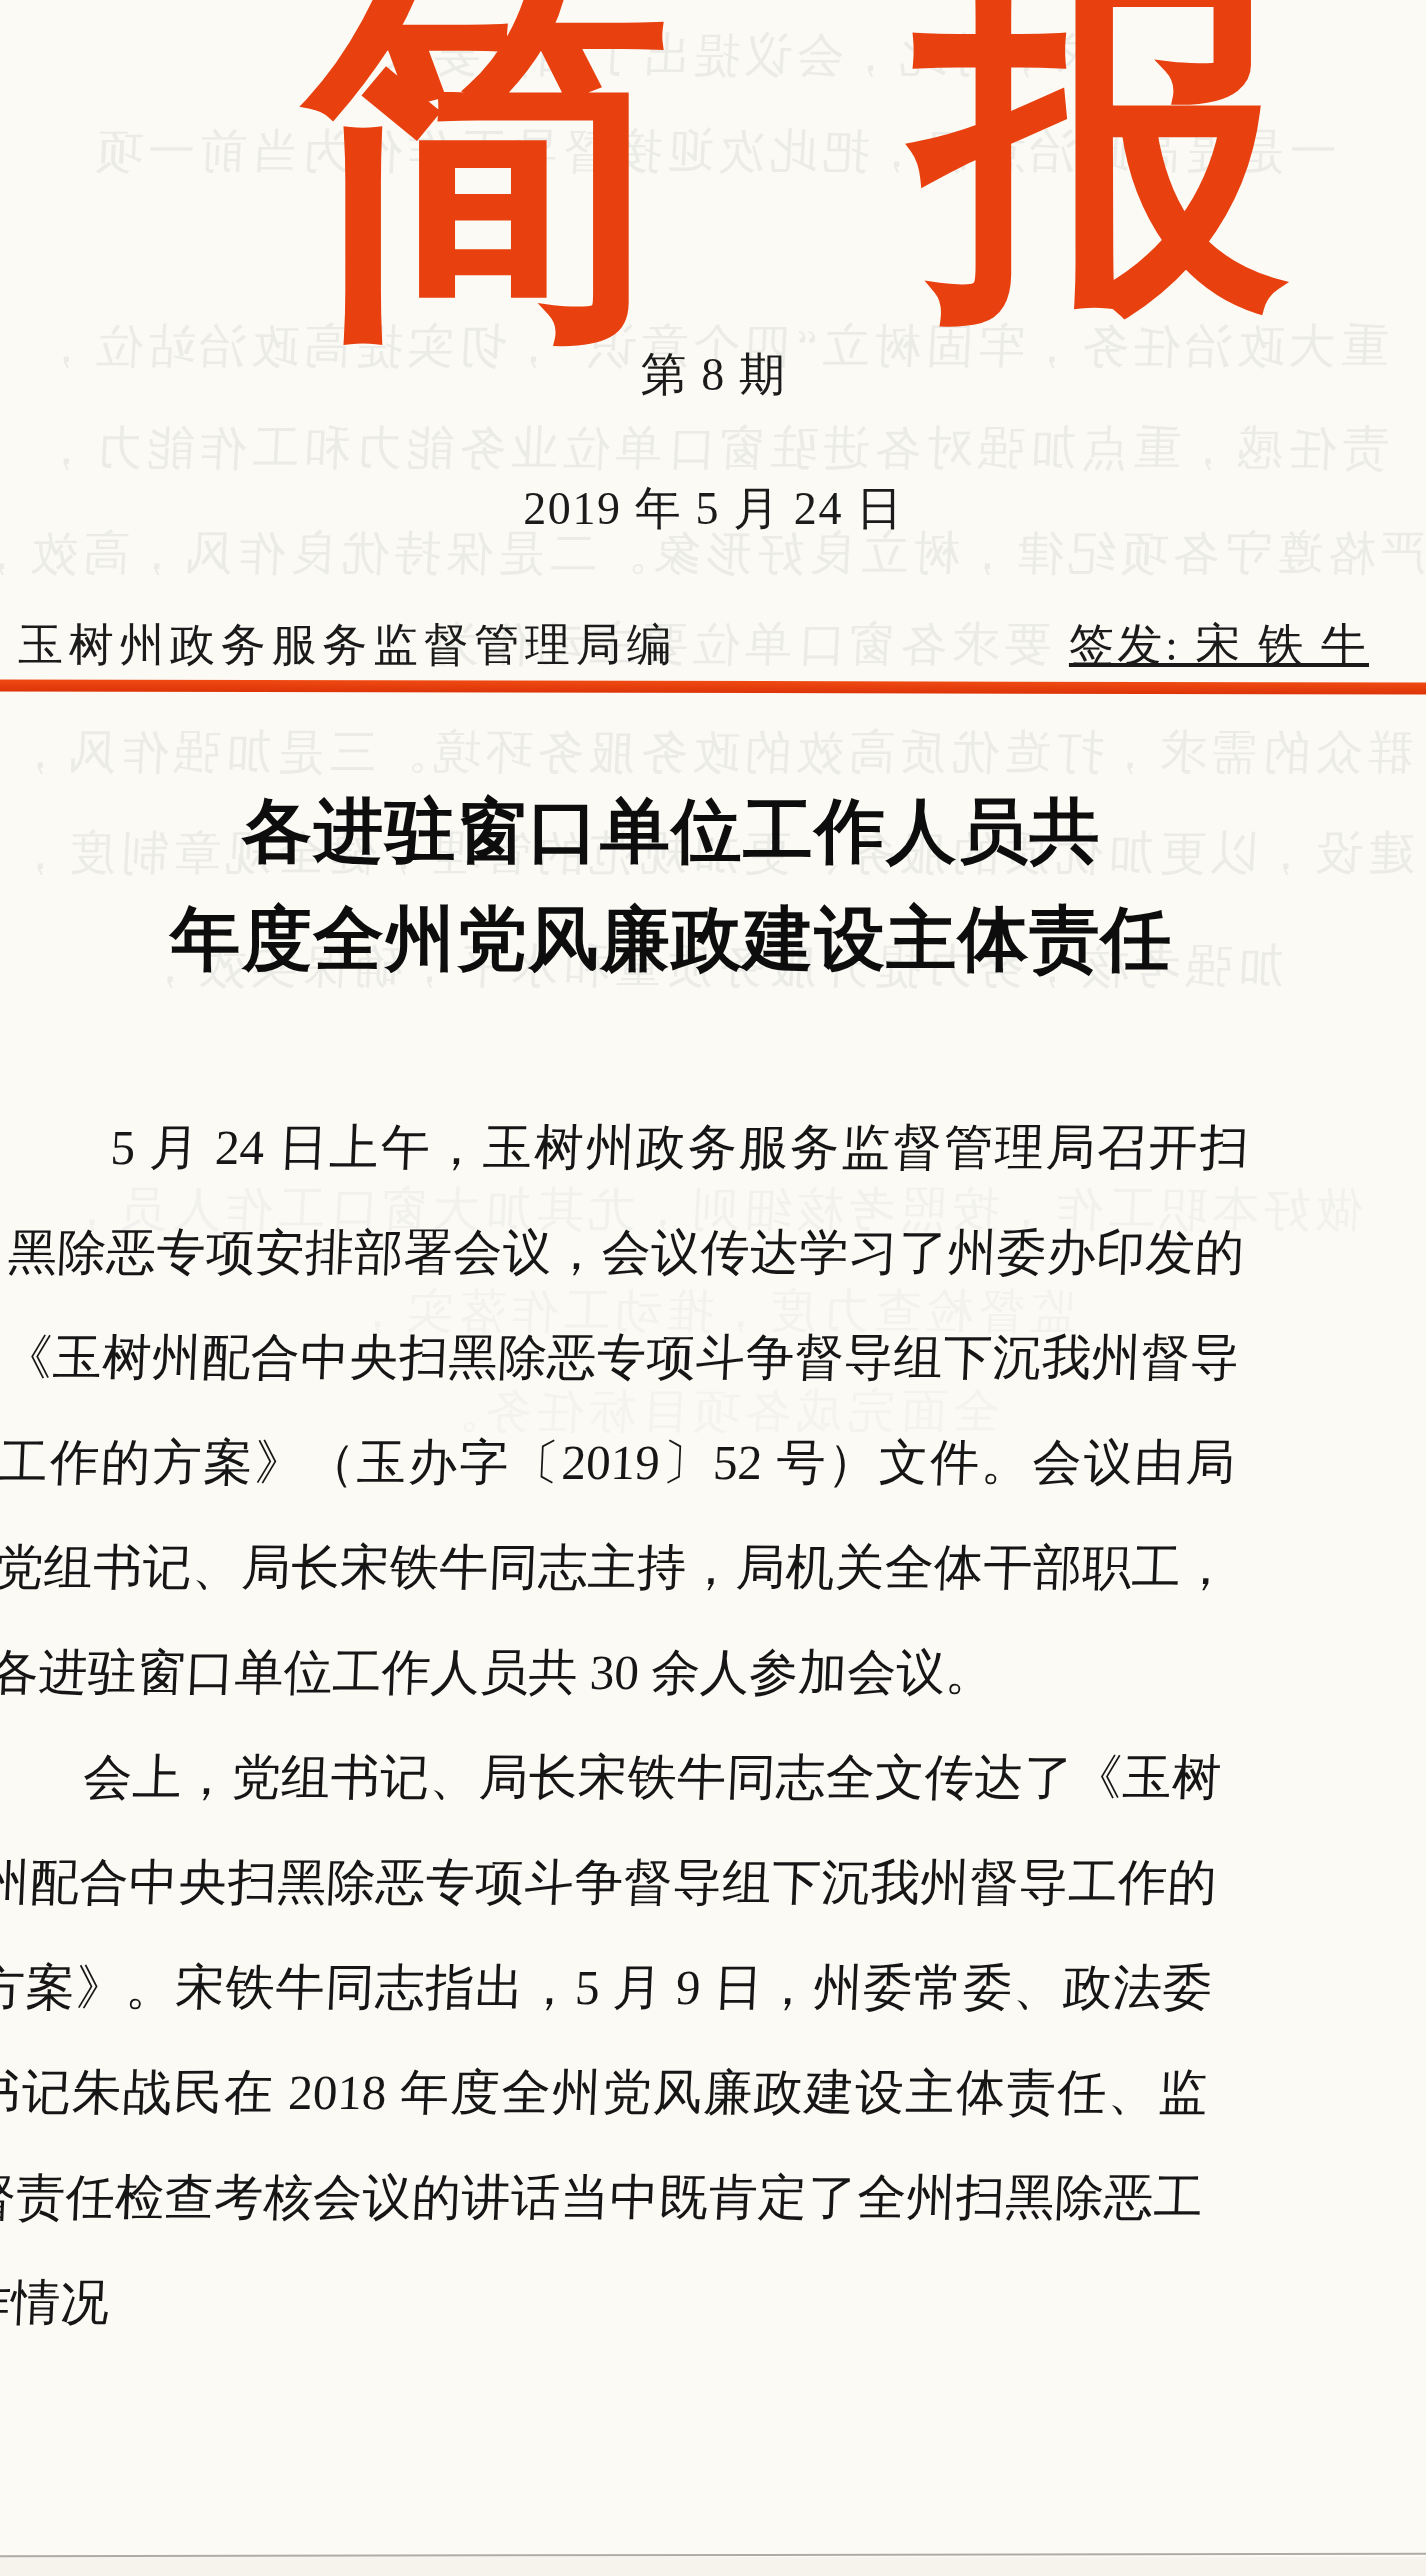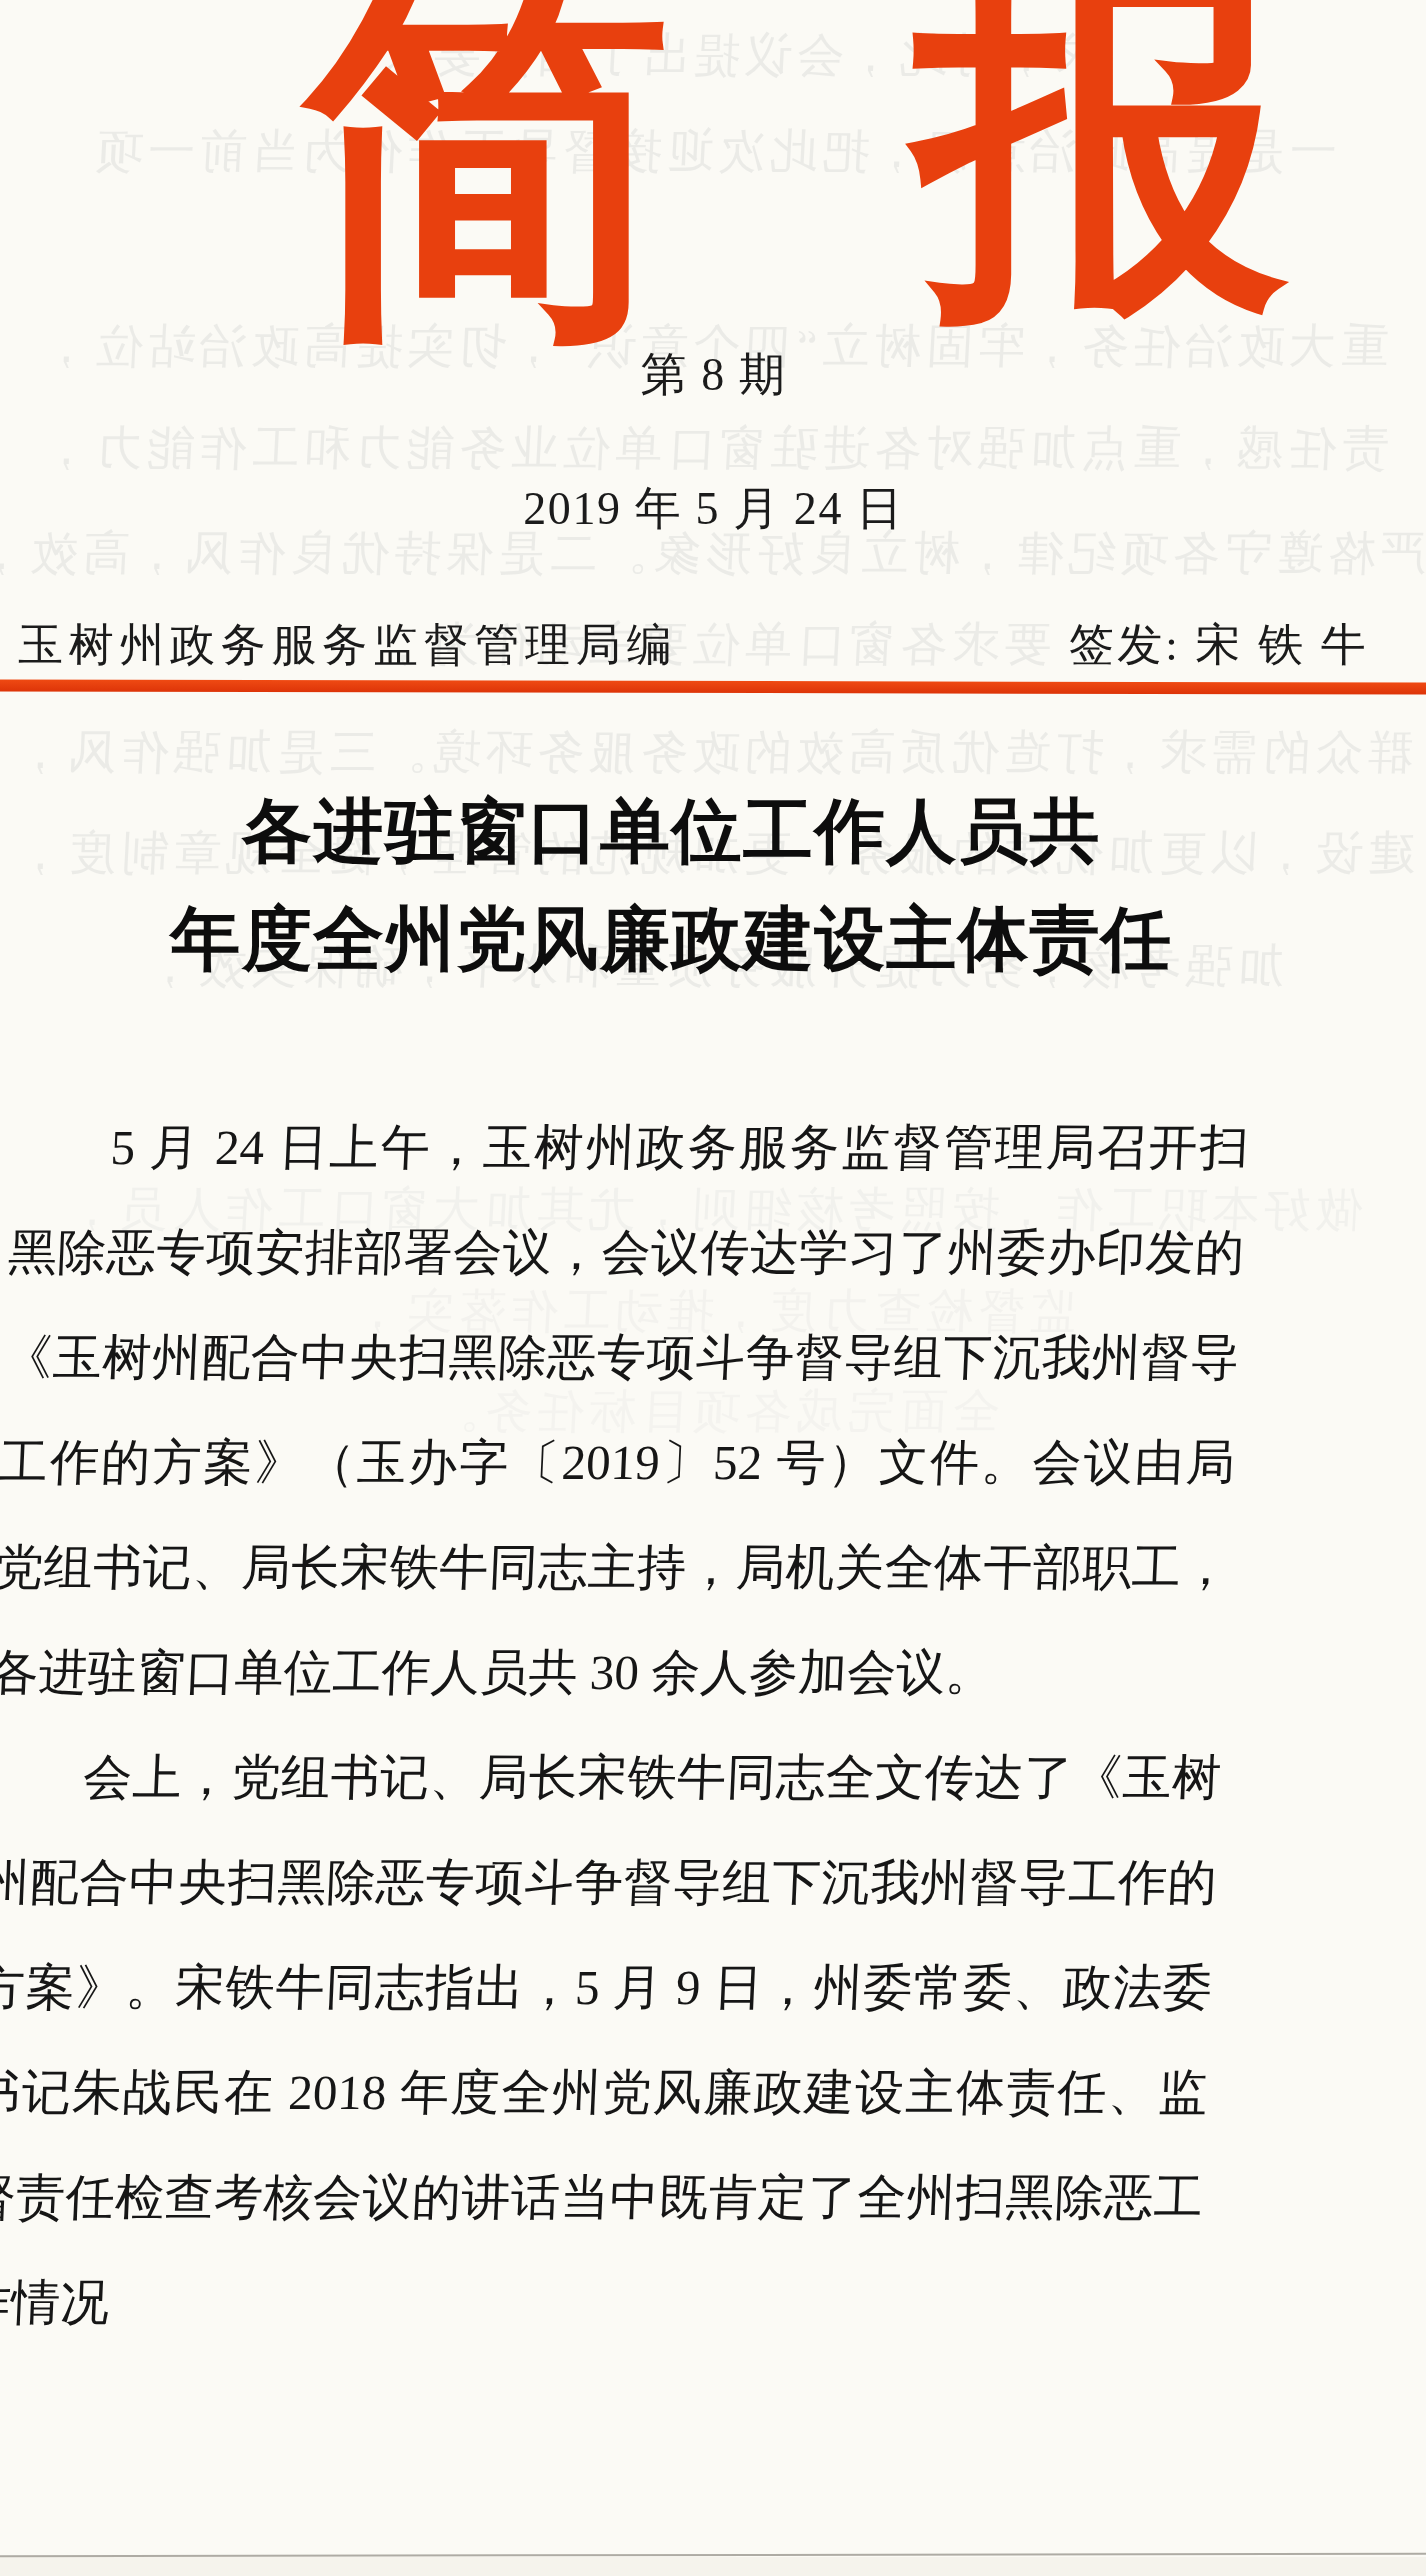--- a/index.html
+++ b/index.html
@@ -71,21 +71,21 @@
   .issuer-row {
     position: absolute;
     top: 615px; left: 18px; right: 58px;
     display: flex;
     justify-content: space-between;
     align-items: baseline;
     font-size: 45px;
     z-index: 2;
   }
   .issuer-editor { letter-spacing: 5.7px; }
-  .issuer-sign   { letter-spacing: 3.2px; }
+  .issuer-sign   { letter-spacing: 3.2px; text-decoration: underline; }
 
   
   .red-rule {
     position: absolute;
     top: 681px; left: 0;
     width: 100%; height: 12px;
     background: linear-gradient(180deg, #ef4a13, #dd3408);
     z-index: 2;
     transform: rotate(0.12deg);
   }

